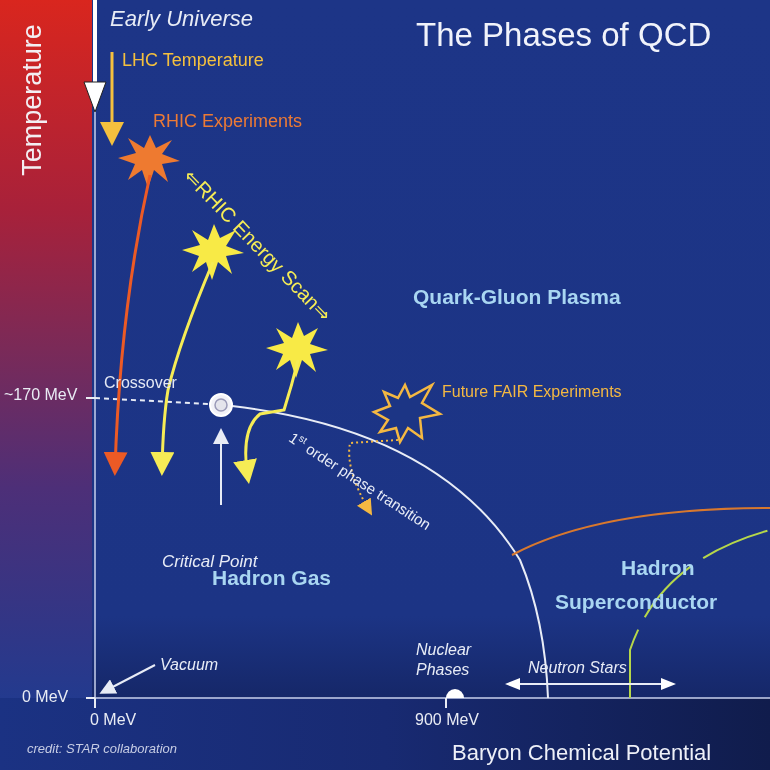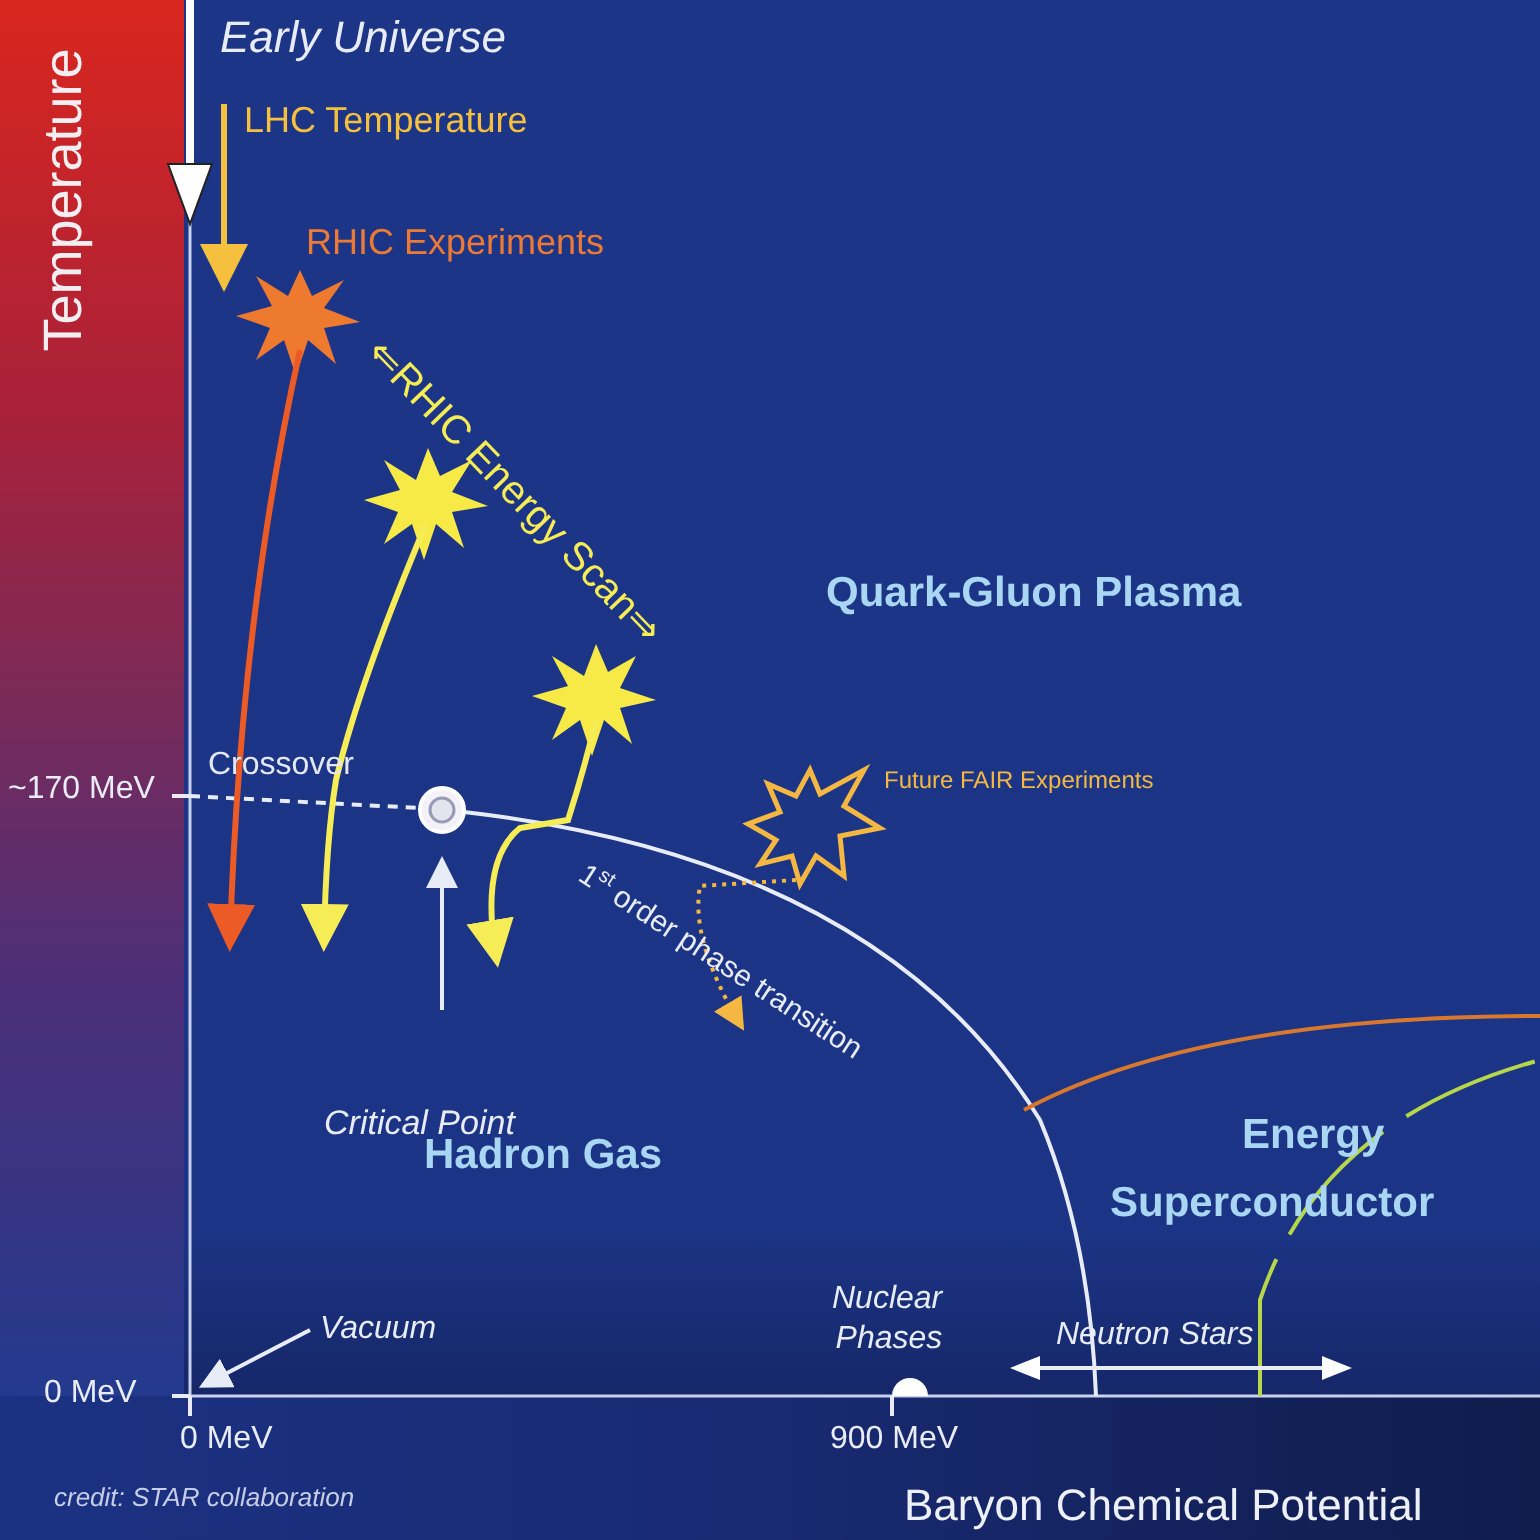--- a/index.html
+++ b/index.html
@@ -12,31 +12,31 @@
       background: linear-gradient(90deg, #1b3283 0%, #182a72 50%, #101c4c 100%); }
     svg#diagram { position: absolute; left: 0; top: 0; }
     .lbl { position: absolute; white-space: nowrap; }
     .title { left: 416px; top: 16px; font-size: 33px; color: #f1f3fb; }
     .ylabel { left: 32px; top: 100px; font-size: 27px; color: #f3eef2; transform: translate(-50%,-50%) rotate(-90deg); }
     .early { left: 110px; top: 6px; font-size: 22px; font-style: italic; color: #e8ecf6; }
     .lhc { left: 122px; top: 50px; font-size: 18px; color: #f4c03e; }
     .rhic { left: 153px; top: 111px; font-size: 18px; color: #ec7a35; }
     .scan { left: 196px; top: 164px; font-size: 20px; color: #f6ec55; transform-origin: 0 0; transform: rotate(46deg); }
     .qgp { left: 413px; top: 285px; font-size: 21px; font-weight: bold; color: #a9d6f2; }
-    .fair { left: 442px; top: 383px; font-size: 12px; color: #f4b842; }
+    .fair { left: 442px; top: 383px; font-size: 16px; color: #f4b842; }
     .crossover { left: 104px; top: 374px; font-size: 16px; color: #e4e8f4; }
     .tick170 { left: 4px; top: 386px; font-size: 16px; color: #e9ecf4; }
     .critical { left: 162px; top: 516px; font-size: 17px; font-style: italic; color: #e8ecf6; margin-top: 36px; }
     .transition { left: 296px; top: 428px; font-size: 15px; color: #e8ecf6; transform-origin: 0 0; transform: rotate(33deg); }
     .transition sup { font-size: 10px; }
     .hadron { left: 212px; top: 566px; font-size: 21px; font-weight: bold; color: #a9d6f2; }
     .color1 { left: 621px; top: 556px; font-size: 21px; font-weight: bold; color: #a9d6f2; }
     .color2 { left: 555px; top: 590px; font-size: 21px; font-weight: bold; color: #a9d6f2; text-align: right; }
     .vacuum { left: 160px; top: 656px; font-size: 16px; font-style: italic; color: #e8ecf6; }
-    .nuclear { left: 416px; top: 640px; font-size: 16px; font-style: italic; color: #e8ecf6; text-align: right; line-height: 20px; }
+    .nuclear { left: 416px; top: 640px; font-size: 16px; font-style: italic; color: #e8ecf6; text-align: left; line-height: 20px; }
     .neutron { left: 528px; top: 659px; font-size: 16px; font-style: italic; color: #e8ecf6; }
     .tick0y { left: 22px; top: 688px; font-size: 16px; color: #e9ecf4; }
     .tick0x { left: 90px; top: 711px; font-size: 16px; color: #e9ecf4; }
     .tick900 { left: 415px; top: 711px; font-size: 16px; color: #e9ecf4; }
     .credit { left: 27px; top: 741px; font-size: 13px; font-style: italic; color: #c7cde4; }
     .xlabel { left: 452px; top: 740px; font-size: 22px; color: #eef0f8; }
   </style>
 </head>
 <body>
 
@@ -108,33 +108,34 @@
 
     <path d="M446,698 a9,9 0 0 1 18,0 Z" fill="#ffffff"></path>
 
     <g>
       <line x1="515" y1="684" x2="666" y2="684" stroke="#e8ecf6" stroke-width="2"></line>
       <path d="M505,684 L520,678 L520,690 Z" fill="#ffffff"></path>
       <path d="M676,684 L661,678 L661,690 Z" fill="#ffffff"></path>
     </g>
   </svg>
 
+  <div class="lbl title">The Phases of QCD</div>
   <div class="lbl ylabel">Temperature</div>
   <div class="lbl early">Early Universe</div>
   <div class="lbl lhc">LHC Temperature</div>
   <div class="lbl rhic">RHIC Experiments</div>
   <div class="lbl scan">⇐RHIC Energy Scan⇒</div>
   <div class="lbl qgp">Quark-Gluon Plasma</div>
   <div class="lbl fair">Future FAIR Experiments</div>
   <div class="lbl crossover">Crossover</div>
   <div class="lbl tick170">~170 MeV</div>
   <div class="lbl critical">Critical Point</div>
   <div class="lbl transition"><span>1</span><sup>st</sup><span> order phase transition</span></div>
   <div class="lbl hadron">Hadron Gas</div>
-  <div class="lbl color1">Energy</div>
+  <div class="lbl color1">Hadron</div>
   <div class="lbl color2">Superconductor</div>
   <div class="lbl vacuum">Vacuum</div>
   <div class="lbl nuclear">
       <div>Nuclear</div>
       <div>Phases</div>
     </div>
   <div class="lbl neutron">Neutron Stars</div>
   <div class="lbl tick0y">0 MeV</div>
   <div class="lbl tick0x">0 MeV</div>
   <div class="lbl tick900">900 MeV</div>

